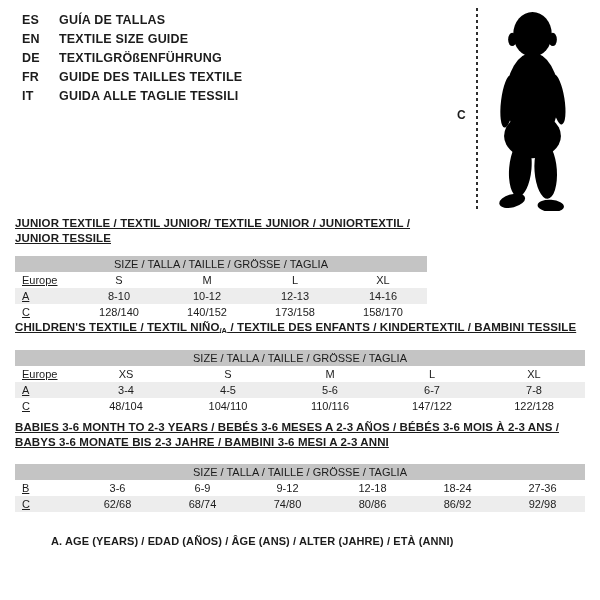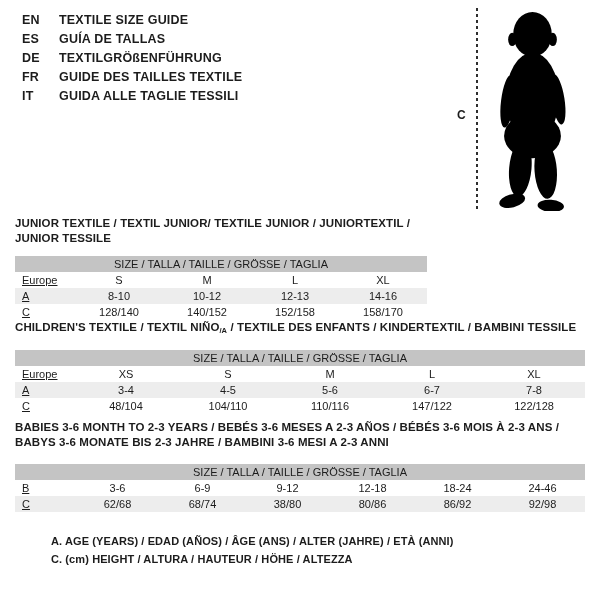--- a/index.html
+++ b/index.html
@@ -14,21 +14,21 @@
 
   
   .figure { position:absolute; top:8px; left:455px; width:135px; height:206px; }
   .dashed-line { position:absolute; left:21px; top:0; width:2px; height:201px;
     background:repeating-linear-gradient(to bottom, #2e2e2e 0 3px, transparent 3px 6px); }
   .measure-c { position:absolute; left:2px; top:100px; font-weight:bold; font-size:12px; }
   .baby-svg { position:absolute; left:26px; top:0; }
 
   
   .section { position:absolute; left:15px; }
-  .sec-title { font-weight:bold; font-size:11.5px; letter-spacing:0.1px; line-height:15px; }
+  .sec-title { font-weight:bold; font-size:11.5px; letter-spacing:0.1px; line-height:15px;text-decoration:underline; }
   .subscript { font-size:7.5px; vertical-align:-2px; font-weight:bold; }
 
   table.size-table { border-collapse:collapse; table-layout:fixed; }
   table.size-table td { font-size:11px; height:16px; text-align:center; padding:0;
     white-space:nowrap; color:#1c1c1c; }
   td.rowlabel { text-align:left !important; padding-left:7px !important;text-decoration:underline; }
   td.band-cell { background:#c4c4c4; color:#333333; font-size:10.5px; height:13px;
     text-align:left; padding-left:7px; }
   tr.alt td { background:#ededed; }
 
@@ -41,26 +41,26 @@
 
   
   .notes { position:absolute; top:533px; left:15px;margin-left:36px; }
   .note-line { font-weight:bold; font-size:11px; line-height:17.5px; letter-spacing:0.1px; }
 </style>
 </head>
 <body>
 
 <div class="lang-block">
   <div class="lang-row">
+    <span class="lang-code">ES</span>
+    <span class="lang-label">GUÍA DE TALLAS</span>
+  </div>
+  <div class="lang-row">
     <span class="lang-code">EN</span>
     <span class="lang-label">TEXTILE SIZE GUIDE</span>
-  </div>
-  <div class="lang-row">
-    <span class="lang-code">ES</span>
-    <span class="lang-label">GUÍA DE TALLAS</span>
   </div>
   <div class="lang-row">
     <span class="lang-code">DE</span>
     <span class="lang-label">TEXTILGRÖßENFÜHRUNG</span>
   </div>
   <div class="lang-row">
     <span class="lang-code">FR</span>
     <span class="lang-label">GUIDE DES TAILLES TEXTILE</span>
   </div>
   <div class="lang-row">
@@ -114,21 +114,21 @@
       <td class="rowlabel">A</td>
       <td>8-10</td>
       <td>10-12</td>
       <td>12-13</td>
       <td>14-16</td>
     </tr>
     <tr>
       <td class="rowlabel">C</td>
       <td>128/140</td>
       <td>140/152</td>
-      <td>152/158</td>
+      <td>173/158</td>
       <td>158/170</td>
     </tr>
   </tbody>
     </table>
 </div>
 
 <div class="section t2">
   <div class="sec-title"><span>CHILDREN'S TEXTILE / TEXTIL NIÑO</span><span class="subscript">/A</span><span> / TEXTILE DES ENFANTS / KINDERTEXTIL / BAMBINI TESSILE</span></div>
   <table class="size-table">
     <colgroup>
@@ -188,31 +188,30 @@
         <tr>
       <td class="band-cell" colspan="7">SIZE / TALLA / TAILLE / GRÖSSE / TAGLIA</td>
     </tr>
     <tr>
       <td class="rowlabel">B</td>
       <td>3-6</td>
       <td>6-9</td>
       <td>9-12</td>
       <td>12-18</td>
       <td>18-24</td>
-      <td>24-46</td>
+      <td>27-36</td>
     </tr>
     <tr class="alt">
       <td class="rowlabel">C</td>
       <td>62/68</td>
       <td>68/74</td>
-      <td>38/80</td>
+      <td>74/80</td>
       <td>80/86</td>
       <td>86/92</td>
       <td>92/98</td>
     </tr>
   </tbody>
     </table>
 </div>
 
 <div class="notes">
   <div class="note-line">A. AGE (YEARS) / EDAD (AÑOS) / ÂGE (ANS) / ALTER (JAHRE) / ETÀ (ANNI)</div>
-  <div class="note-line">C. (cm) HEIGHT / ALTURA / HAUTEUR / HÖHE / ALTEZZA</div>
 </div>
 
 </body></html>

